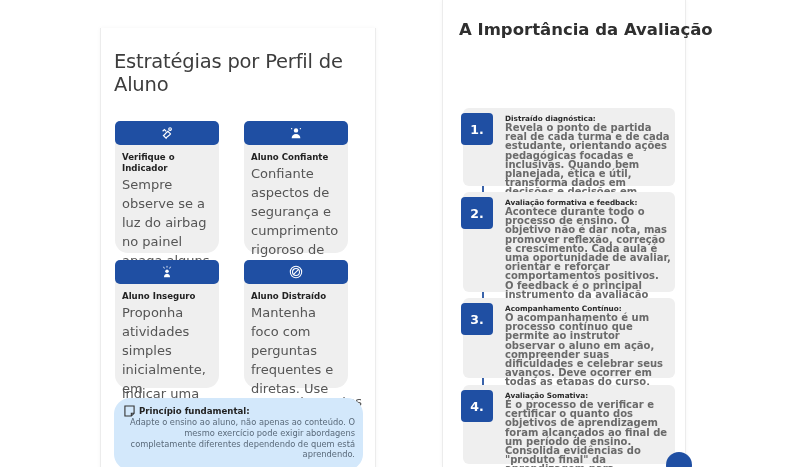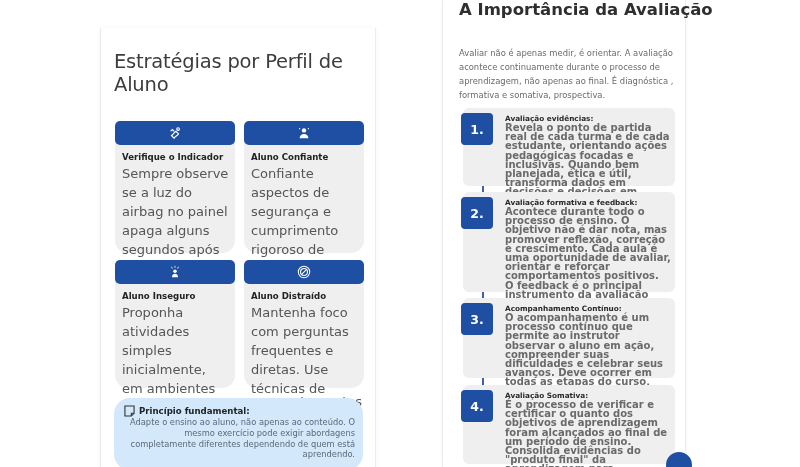--- a/index.html
+++ b/index.html
@@ -19,21 +19,21 @@
     .title-left {
       position: absolute; left: 13px; top: 22px; width: 250px;
       font-size: 19.5px; line-height: 23px; color: #3d3d3d; font-weight: normal;
       letter-spacing: -0.2px;
     }
 
     .card {
       position: absolute;
       background: #efefef;
       border-radius: 13px;
-      width: 120px;
+      width: 104px;
     }
     .card-head {
       height: 24px; background: #1f4fa3; border-radius: 5px;
       display: flex; align-items: center; justify-content: center;
       color: #ffffff;
     }
     .card-head svg { width: 14px; height: 14px; }
     .card-body { padding: 7px 6px 6px 7px; }
     .card-title { font-size: 8.6px; font-weight: bold; color: #222; margin-bottom: 1px; line-height: 11px; }
     .card-text { font-size: 13px; line-height: 19px; color: #555; }
@@ -46,21 +46,21 @@
     .principle {
       position: absolute; left: 13px; top: 370px; width: 249px; height: 72px;
       background: #d3e8fb; border-radius: 16px; padding: 7px 8px 6px 10px;
     }
     .principle-head { display: flex; align-items: center; gap: 4px; }
     .principle-head svg { width: 11px; height: 12px; }
     .principle-title { font-size: 8.6px; font-weight: bold; color: #222; }
     .principle-text { font-size: 8.3px; line-height: 10.8px; color: #5a6a7a; padding-left: 5px; text-align: right; }
 
     .title-right {
-      position: absolute; left: 16px; top: 0; width: 230px;
+      position: absolute; left: 16px; top: 20px; width: 230px;
       font-size: 16.5px; color: #2f2f2f; white-space: nowrap;
     }
     .intro {
       position: absolute; left: 16px; top: 46px; width: 220px;
       font-size: 8.4px; line-height: 14px; color: #6a6a6a;
     }
 
     .timeline-line {
       position: absolute; left: 39px; top: 140px; width: 2px; height: 320px; background: #3a63aa;
     }
@@ -157,28 +157,27 @@
           <path d="M8 12V9h3"></path>
       </svg>
       <span class="principle-title">Princípio fundamental:</span>
     </div>
     <div class="principle-text">Adapte o ensino ao aluno, não apenas ao conteúdo. O mesmo exercício pode exigir abordagens completamente diferentes dependendo de quem está aprendendo.</div>
   </div>
 </div>
 
 <div class="panel panel-right">
   <h1 class="title-right">A Importância da Avaliação</h1>
-  <p class="intro">Avaliar não é apenas medir, é orientar. A avaliação acontece continuamente durante o processo de aprendizagem, não apenas ao final. É diagnóstica , formativa e somativa, prospectiva.</p>
 
   <div class="timeline-line"></div>
 
   <div class="step-card s1">
     <div class="step-num">1.</div>
     <div class="step-content">
-      <div class="step-title">Avaliação evidências:</div>
+      <div class="step-title">Distraído diagnóstica:</div>
       <div class="step-text">Revela o ponto de partida real de cada turma e de cada estudante, orientando ações pedagógicas focadas e inclusivas. Quando bem planejada, ética e útil, transforma dados em decisões e decisões em aprendizagem significativa.</div>
     </div>
   </div>
 
   <div class="step-card s2">
     <div class="step-num">2.</div>
     <div class="step-content">
       <div class="step-title">Avaliação formativa e feedback:</div>
       <div class="step-text">Acontece durante todo o processo de ensino. O objetivo não é dar nota, mas promover reflexão, correção e crescimento. Cada aula é uma oportunidade de avaliar, orientar e reforçar comportamentos positivos.</div>
       <div class="step-text">O feedback é o principal instrumento da avaliação formativa. Ele deve ser imediato, claro, construtivo e motivador.</div>

